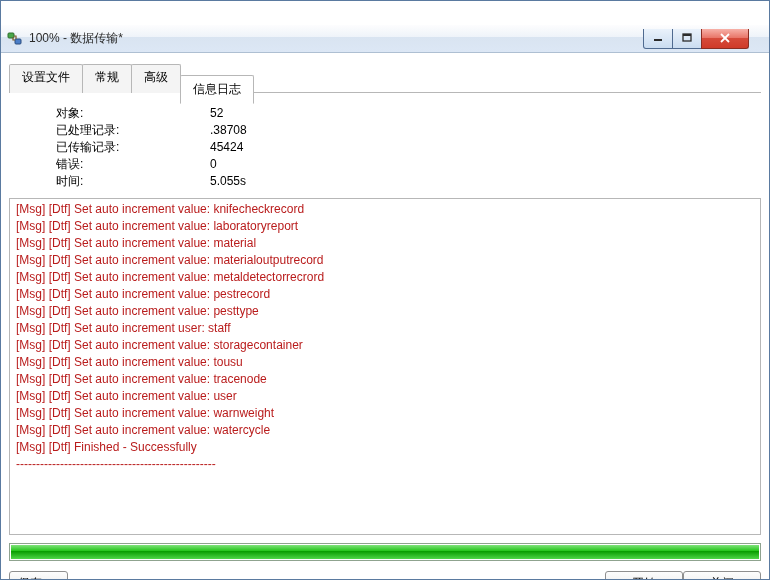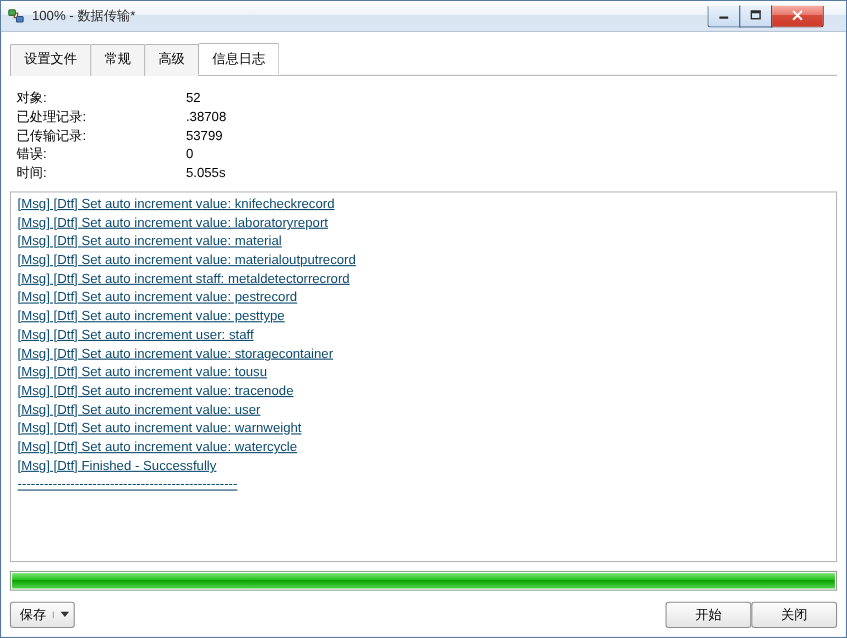--- a/index.html
+++ b/index.html
@@ -1,40 +1,40 @@
 <!DOCTYPE html>
 <html><head>
 <meta charset="utf-8">
 <style>
   * { box-sizing: border-box; margin: 0; padding: 0; }
   body { font-family: "Microsoft YaHei", "Segoe UI", Tahoma, sans-serif; font-size: 12px; background: #fff; width: 770px; height: 580px; overflow: hidden; border: 1px solid #5a7aa0; }
   
-  .titlebar { height: 28px; background: linear-gradient(#fdfdfe, #eef3f9 45%, #d9e4f1 46%, #dce7f5); display: flex; align-items: center; padding: 0 16px 0 6px; border-bottom: 1px solid #aebfd2; }
+  .titlebar { height: 28px; background: linear-gradient(#fdfdfe, #eef3f9 45%, #d9e4f1 46%, #dce7f5); display: flex; align-items: center; padding: 0 16px 0 6px; border-bottom: 1px solid #aebfd2; margin-top: 24px; }
   .titlebar .app-icon { width: 16px; height: 16px; margin-right: 6px; display:flex; align-items:center; justify-content:center;}
   .titlebar .title { flex: 1; color: #2b2b2b; font-size: 12px; }
   .win-btns { display: flex; height: 20px; margin-right:4px;}
   .win-btn { width: 30px; height: 20px; border: 1px solid #4f6a8f; border-top:none; margin-left: -1px; display: flex; align-items: center; justify-content: center; font-size: 10px; }
   .win-min { background: linear-gradient(#eaf2fb, #cadcf0); border-bottom-left-radius:3px;}
   .win-max { background: linear-gradient(#eaf2fb, #cadcf0); }
   .win-close { width: 48px; background: linear-gradient(#f7b1a8, #e9776a 45%, #d64b3b 46%, #cf3a29); color: #fff; border-color:#8a2d22; border-bottom-right-radius:3px;}
   .win-close svg line{stroke:#fff;}
   
   .content { padding: 6px 8px 8px 8px; height: calc(100% - 28px); display: flex; flex-direction: column; }
   
   .tabs { display: flex; border-bottom: 1px solid #b7b7b7; margin-top:4px;}
   .tab { padding: 4px 12px 5px 12px; border: 1px solid #b7b7b7; border-bottom: none; margin-right: -1px; background: #f4f4f4; border-top-left-radius:2px; border-top-right-radius:2px; position:relative; top:1px; cursor:default;}
-  .tab.active { background: #fff; border-bottom: 1px solid #fff; top:0; padding-top:5px;}
+  .tab.active { background: #fff; border-bottom: 1px solid #fff; top:12px; padding-top:5px;}
   
   .stats { padding: 12px 6px 8px 6px; }
   .stats-row { display: flex; line-height: 17px; }
-  .stats-row .label { width: 154px; }
+  .stats-row .label { width: 154px; margin-left: 41px; }
   .stats-row .value { }
   
   .log-box { flex: 1; border: 1px solid #b7b7b7; overflow-y: scroll; overflow-x: scroll; background: #fff; padding: 2px 6px; position:relative;}
-  .log-line { white-space: nowrap; line-height: 17px; color:#0c4a6e;text-decoration:underline;}
+  .log-line { white-space: nowrap; line-height: 17px; color:#b91c1c;}
   
   .progress-wrap { height: 18px; border: 1px solid #8fa38f; margin-top: 8px; background:#fff; padding:1px;}
   .progress-fill { height: 100%; width: 100%; background: linear-gradient(#7fe27a, #1ec314 45%, #0a9e02 46%, #4fd648); }
   
   .footer { display: flex; margin-top: 10px; align-items:center;}
   .btn { height: 24px; min-width: 78px; border: 1px solid #8f8f8f; background: linear-gradient(#fdfdfd, #e4e4e4); border-radius: 3px; display:inline-flex; align-items:center; justify-content:center; padding:0 8px; font-family:inherit; font-size:12px; cursor:default;}
   .btn-split { min-width:58px; padding-right:4px;}
   .btn-split .caret{ margin-left:6px; border-left:1px solid #a4a4a4; padding-left:6px; display:inline-flex;}
   .footer-spacer { flex: 1; }
   .footer .right-btns { display:flex; gap:0;}
@@ -92,38 +92,38 @@
       <div class="stats-row">
         <span class="label">对象:</span>
         <span class="value">52</span>
       </div>
       <div class="stats-row">
         <span class="label">已处理记录:</span>
         <span class="value">.38708</span>
       </div>
       <div class="stats-row">
         <span class="label">已传输记录:</span>
-        <span class="value">53799</span>
+        <span class="value">45424</span>
       </div>
       <div class="stats-row">
         <span class="label">错误:</span>
         <span class="value">0</span>
       </div>
       <div class="stats-row">
         <span class="label">时间:</span>
         <span class="value">5.055s</span>
       </div>
     </div>
 
   <div class="log-box" id="log-container">
       <div class="log-line">[Msg] [Dtf] Set auto increment value: knifecheckrecord</div>
       <div class="log-line">[Msg] [Dtf] Set auto increment value: laboratoryreport</div>
       <div class="log-line">[Msg] [Dtf] Set auto increment value: material</div>
       <div class="log-line">[Msg] [Dtf] Set auto increment value: materialoutputrecord</div>
-      <div class="log-line">[Msg] [Dtf] Set auto increment staff: metaldetectorrecrord</div>
+      <div class="log-line">[Msg] [Dtf] Set auto increment value: metaldetectorrecrord</div>
       <div class="log-line">[Msg] [Dtf] Set auto increment value: pestrecord</div>
       <div class="log-line">[Msg] [Dtf] Set auto increment value: pesttype</div>
       <div class="log-line">[Msg] [Dtf] Set auto increment user: staff</div>
       <div class="log-line">[Msg] [Dtf] Set auto increment value: storagecontainer</div>
       <div class="log-line">[Msg] [Dtf] Set auto increment value: tousu</div>
       <div class="log-line">[Msg] [Dtf] Set auto increment value: tracenode</div>
       <div class="log-line">[Msg] [Dtf] Set auto increment value: user</div>
       <div class="log-line">[Msg] [Dtf] Set auto increment value: warnweight</div>
       <div class="log-line">[Msg] [Dtf] Set auto increment value: watercycle</div>
       <div class="log-line">[Msg] [Dtf] Finished - Successfully</div>

